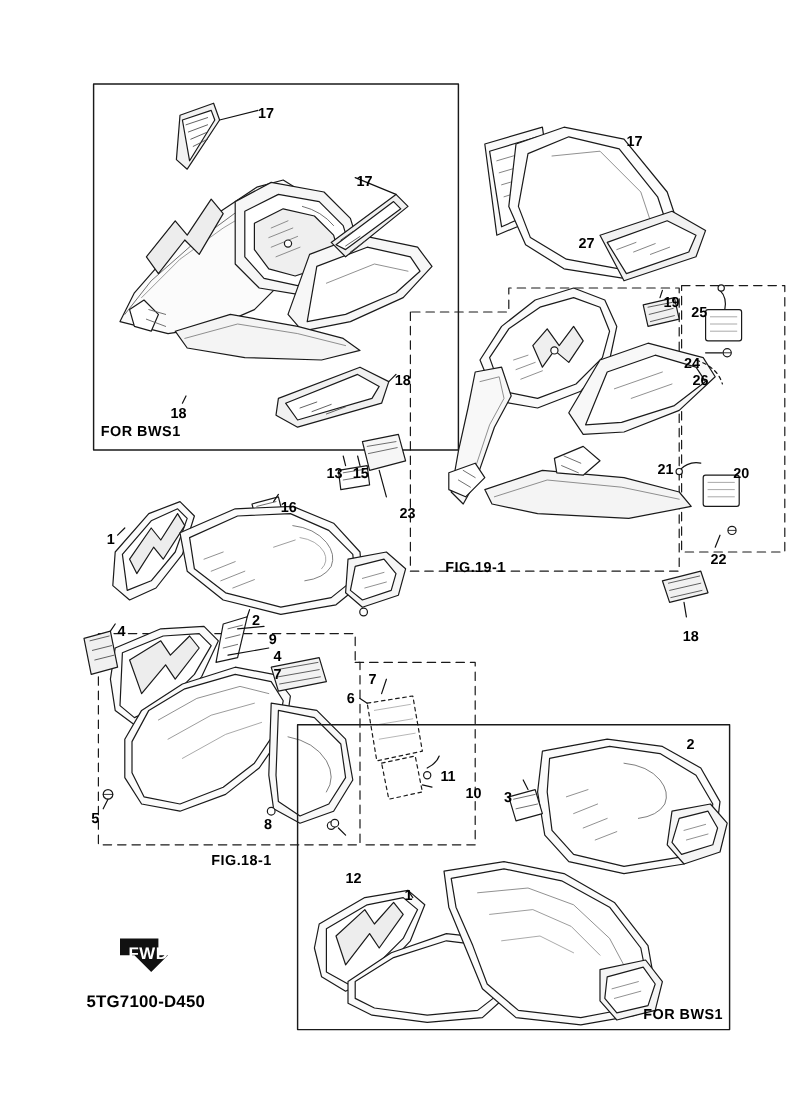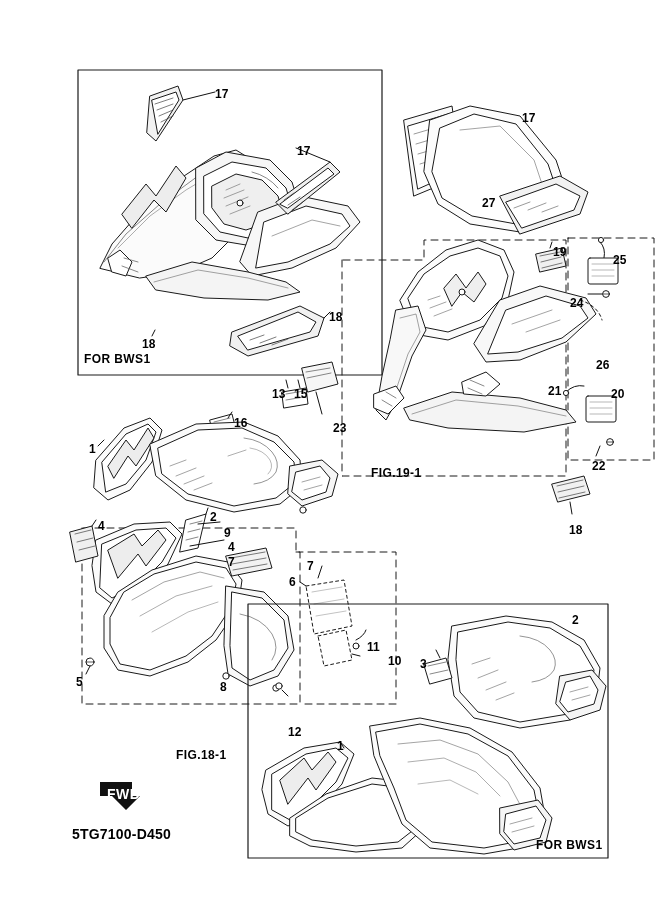--- a/index.html
+++ b/index.html
@@ -230,35 +230,35 @@
       <path d="M510 824 l22 -6 M512 832 l22 -6" stroke="#666" stroke-width=".6"></path>
       <path d="M344 748 L340 742" stroke="#111"></path>
 
       <path d="M100 782 L132 782 L132 796 L140 796 L126 810 L112 796 L100 796 Z" fill="#111" stroke="none"></path>
 
     </g>
   </svg>
 
   <div class="boxlbl" style="left:84px;top:352px;">FOR BWS1</div>
   <div class="boxlbl" style="left:371px;top:466px;">FIG.19-1</div>
-  <div class="boxlbl" style="left:176px;top:748px;text-align:center;">FIG.18-1</div>
+  <div class="boxlbl" style="left:176px;top:710px;text-align:center;">FIG.18-1</div>
   <div class="boxlbl" style="left:536px;top:838px;">FOR BWS1</div>
   <div class="code" style="left:72px;top:826px;">5TG7100-D450</div>
   <div class="fwd" style="left:107px;top:786px;">FWD</div>
 
   <div class="lbl" style="left:215px;top:88px;">17</div>
   <div class="lbl" style="left:297px;top:145px;">17</div>
   <div class="lbl" style="left:142px;top:338px;">18</div>
   <div class="lbl" style="left:329px;top:311px;">18</div>
   <div class="lbl" style="left:522px;top:112px;">17</div>
   <div class="lbl" style="left:482px;top:197px;">27</div>
   <div class="lbl" style="left:553px;top:246px;">19</div>
-  <div class="lbl" style="left:576px;top:254px;margin-left:37px;">25</div>
+  <div class="lbl" style="left:576px;top:254px;">25</div>
   <div class="lbl" style="left:570px;top:297px;">24</div>
-  <div class="lbl" style="left:596px;top:311px;margin-top:48px;">26</div>
+  <div class="lbl" style="left:577px;top:311px;">26</div>
   <div class="lbl" style="left:548px;top:385px;">21</div>
   <div class="lbl" style="left:611px;top:388px;">20</div>
   <div class="lbl" style="left:592px;top:460px;">22</div>
   <div class="lbl" style="left:569px;top:524px;">18</div>
   <div class="lbl" style="left:272px;top:388px;">13</div>
   <div class="lbl" style="left:294px;top:388px;">15</div>
   <div class="lbl" style="left:333px;top:422px;">23</div>
   <div class="lbl" style="left:234px;top:417px;">16</div>
   <div class="lbl" style="left:89px;top:443px;">1</div>
   <div class="lbl" style="left:98px;top:520px;">4</div>

